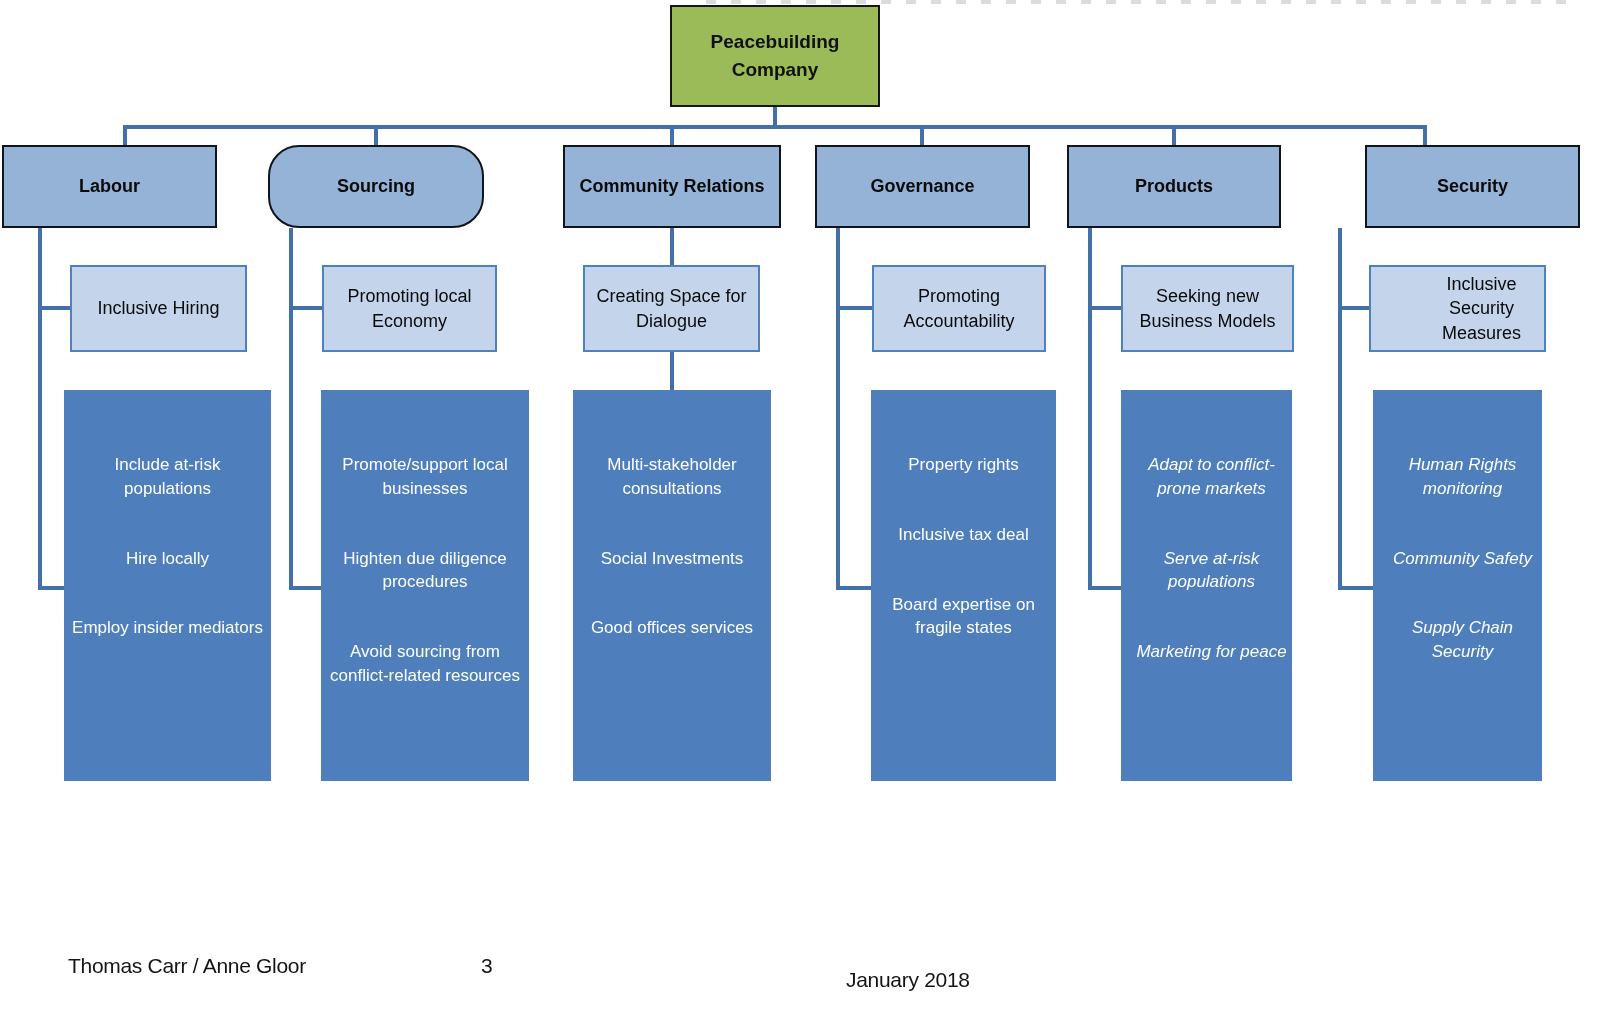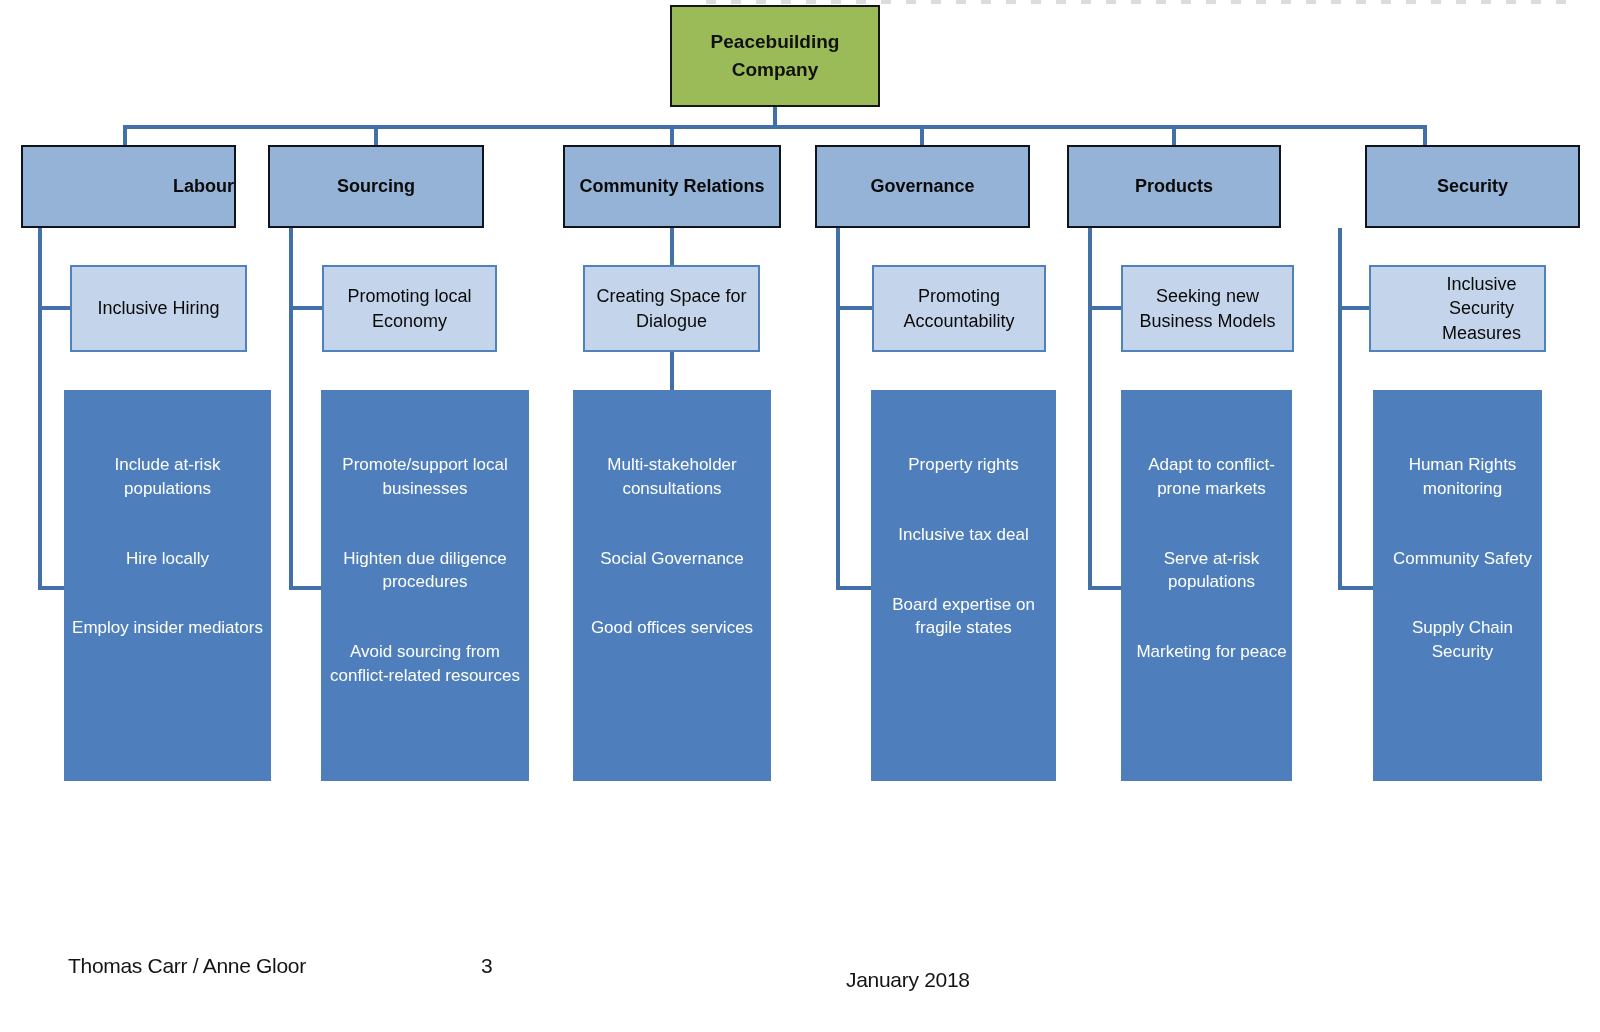--- a/index.html
+++ b/index.html
@@ -29,21 +29,21 @@
     border:2px solid #4F81BD;box-sizing:border-box;
     display:flex;align-items:center;justify-content:center;text-align:center;
     font-size:18px;line-height:1.35;color:#0a0a0a;
   }
   .dark{
     position:absolute;top:390px;height:391px;background:#4E7FBC;
     box-sizing:border-box;display:flex;flex-direction:column;align-items:center;
     padding:63px 8px 0;gap:46px;
     color:#ffffff;font-size:17px;line-height:1.4;text-align:center;
   }
-  .dark.narrow{padding-left:14px;padding-right:4px;}
+  .dark.narrow{padding-left:14px;padding-right:4px;font-style:italic;}
   .line{position:absolute;background:#4470A8;}
   .footer-text{position:absolute;top:954px;font-size:21px;color:#141414;letter-spacing:-0.3px;}
   .bottom-bar{position:absolute;left:30px;top:1014px;width:63px;height:18px;background:#4E7FBC;}
 </style>
 </head>
 <body>
 
 <div class="stage">
 
   <div class="top-ticks"></div>
@@ -54,36 +54,36 @@
 
   <div class="line" style="left:773px;top:107px;width:4px;height:20px;"></div>
   <div class="line" style="left:123px;top:125px;width:1304px;height:4px;"></div>
   <div class="line" style="left:123px;top:125px;width:4px;height:22px;"></div>
   <div class="line" style="left:374px;top:125px;width:4px;height:22px;"></div>
   <div class="line" style="left:670px;top:125px;width:4px;height:22px;"></div>
   <div class="line" style="left:920px;top:125px;width:4px;height:22px;"></div>
   <div class="line" style="left:1172px;top:125px;width:4px;height:22px;"></div>
   <div class="line" style="left:1423px;top:125px;width:4px;height:22px;"></div>
 
-  <div class="cat" style="left:21px;width:215px;justify-content:flex-end;">
+  <div class="cat" style="left:2px;width:215px;">
     <span>Labour</span>
   </div>
   <div class="line" style="left:38px;top:228px;width:4px;height:362px;"></div>
   <div class="line" style="left:38px;top:306px;width:32px;height:4px;"></div>
   <div class="line" style="left:38px;top:586px;width:26px;height:4px;"></div>
   <div class="sub" style="left:70px;width:177px;">
     <span>Inclusive Hiring</span>
   </div>
   <div class="dark" style="left:64px;width:207px;">
     <span>Include at-risk populations</span>
     <span>Hire locally</span>
     <span>Employ insider mediators</span>
   </div>
 
-  <div class="cat" style="left:268px;width:216px;">
+  <div class="cat" style="left:268px;width:216px;border-radius:31px;">
     <span>Sourcing</span>
   </div>
   <div class="line" style="left:289px;top:228px;width:4px;height:362px;"></div>
   <div class="line" style="left:289px;top:306px;width:33px;height:4px;"></div>
   <div class="line" style="left:289px;top:586px;width:32px;height:4px;"></div>
   <div class="sub" style="left:322px;width:175px;">
     <span>Promoting local Economy</span>
   </div>
   <div class="dark" style="left:321px;width:208px;">
     <span>Promote/support local businesses</span>
@@ -94,21 +94,21 @@
   <div class="cat" style="left:563px;width:218px;align-items:center;">
     <span>Community Relations</span>
   </div>
   <div class="line" style="left:670px;top:228px;width:4px;height:37px;"></div>
   <div class="line" style="left:670px;top:352px;width:4px;height:38px;"></div>
   <div class="sub" style="left:583px;width:177px;">
     <span>Creating Space for Dialogue</span>
   </div>
   <div class="dark" style="left:573px;width:198px;">
     <span>Multi-stakeholder consultations</span>
-    <span>Social Governance</span>
+    <span>Social Investments</span>
     <span>Good offices services</span>
   </div>
 
   <div class="cat" style="left:815px;width:215px;">
     <span>Governance</span>
   </div>
   <div class="line" style="left:836px;top:228px;width:4px;height:362px;"></div>
   <div class="line" style="left:836px;top:306px;width:36px;height:4px;"></div>
   <div class="line" style="left:836px;top:586px;width:35px;height:4px;"></div>
   <div class="sub" style="left:872px;width:174px;">

